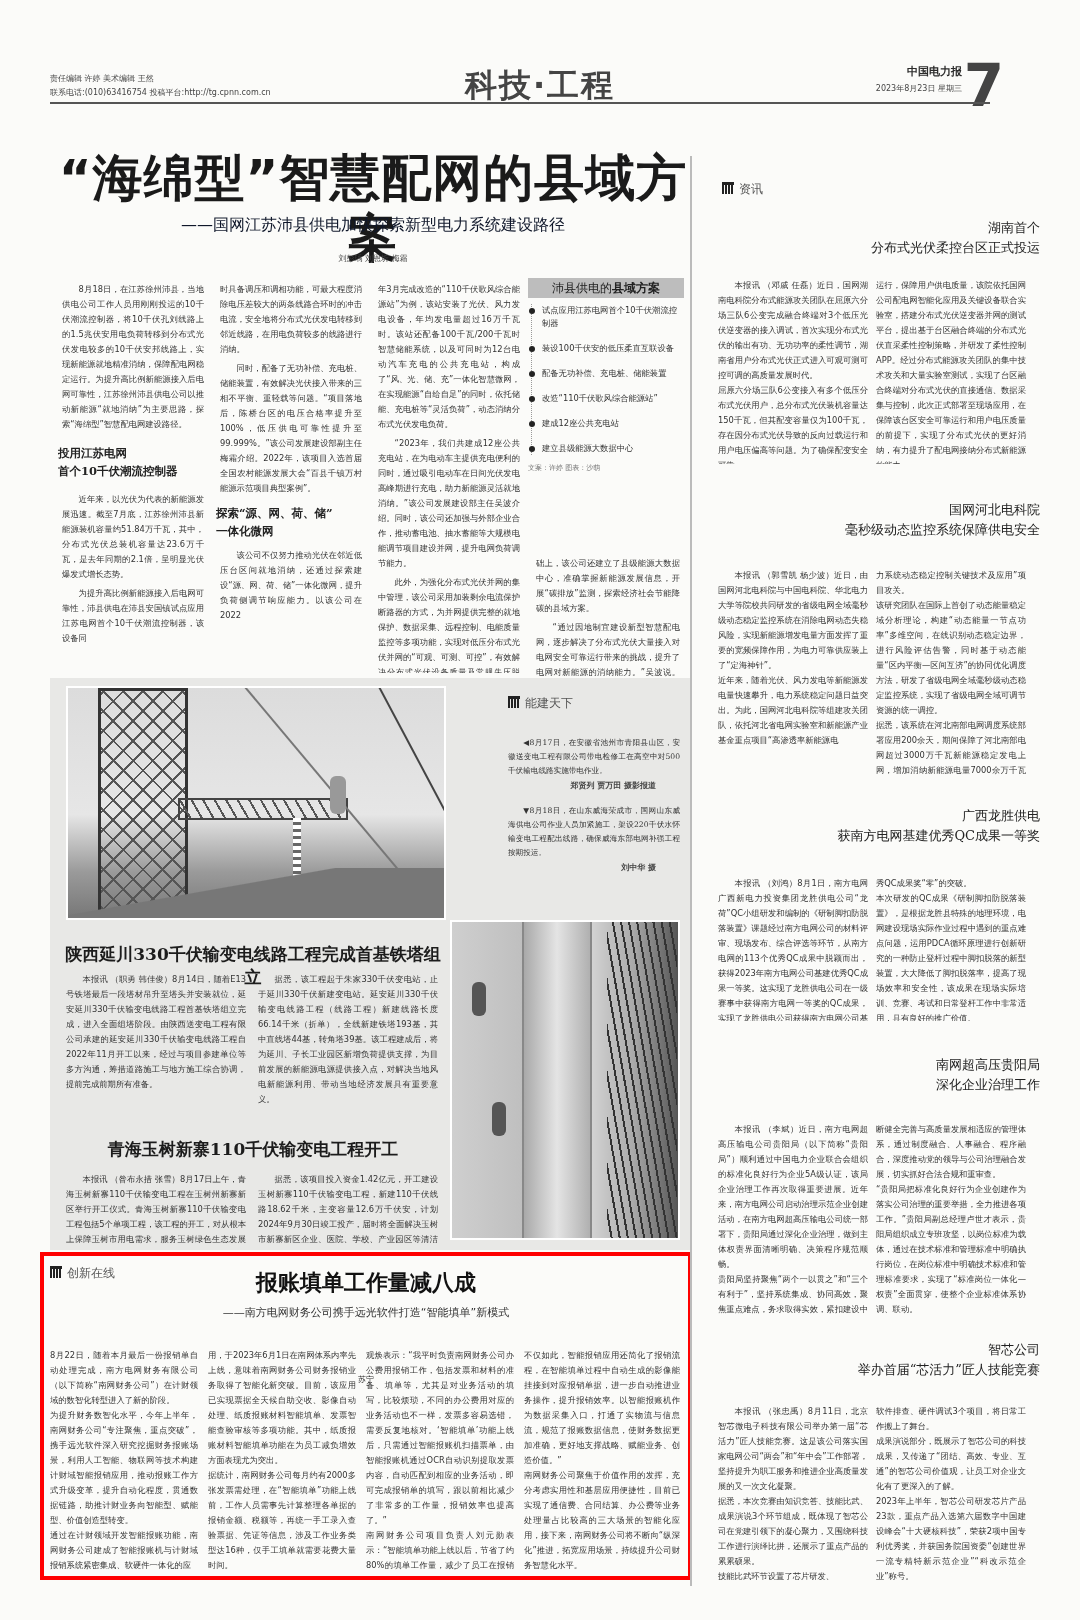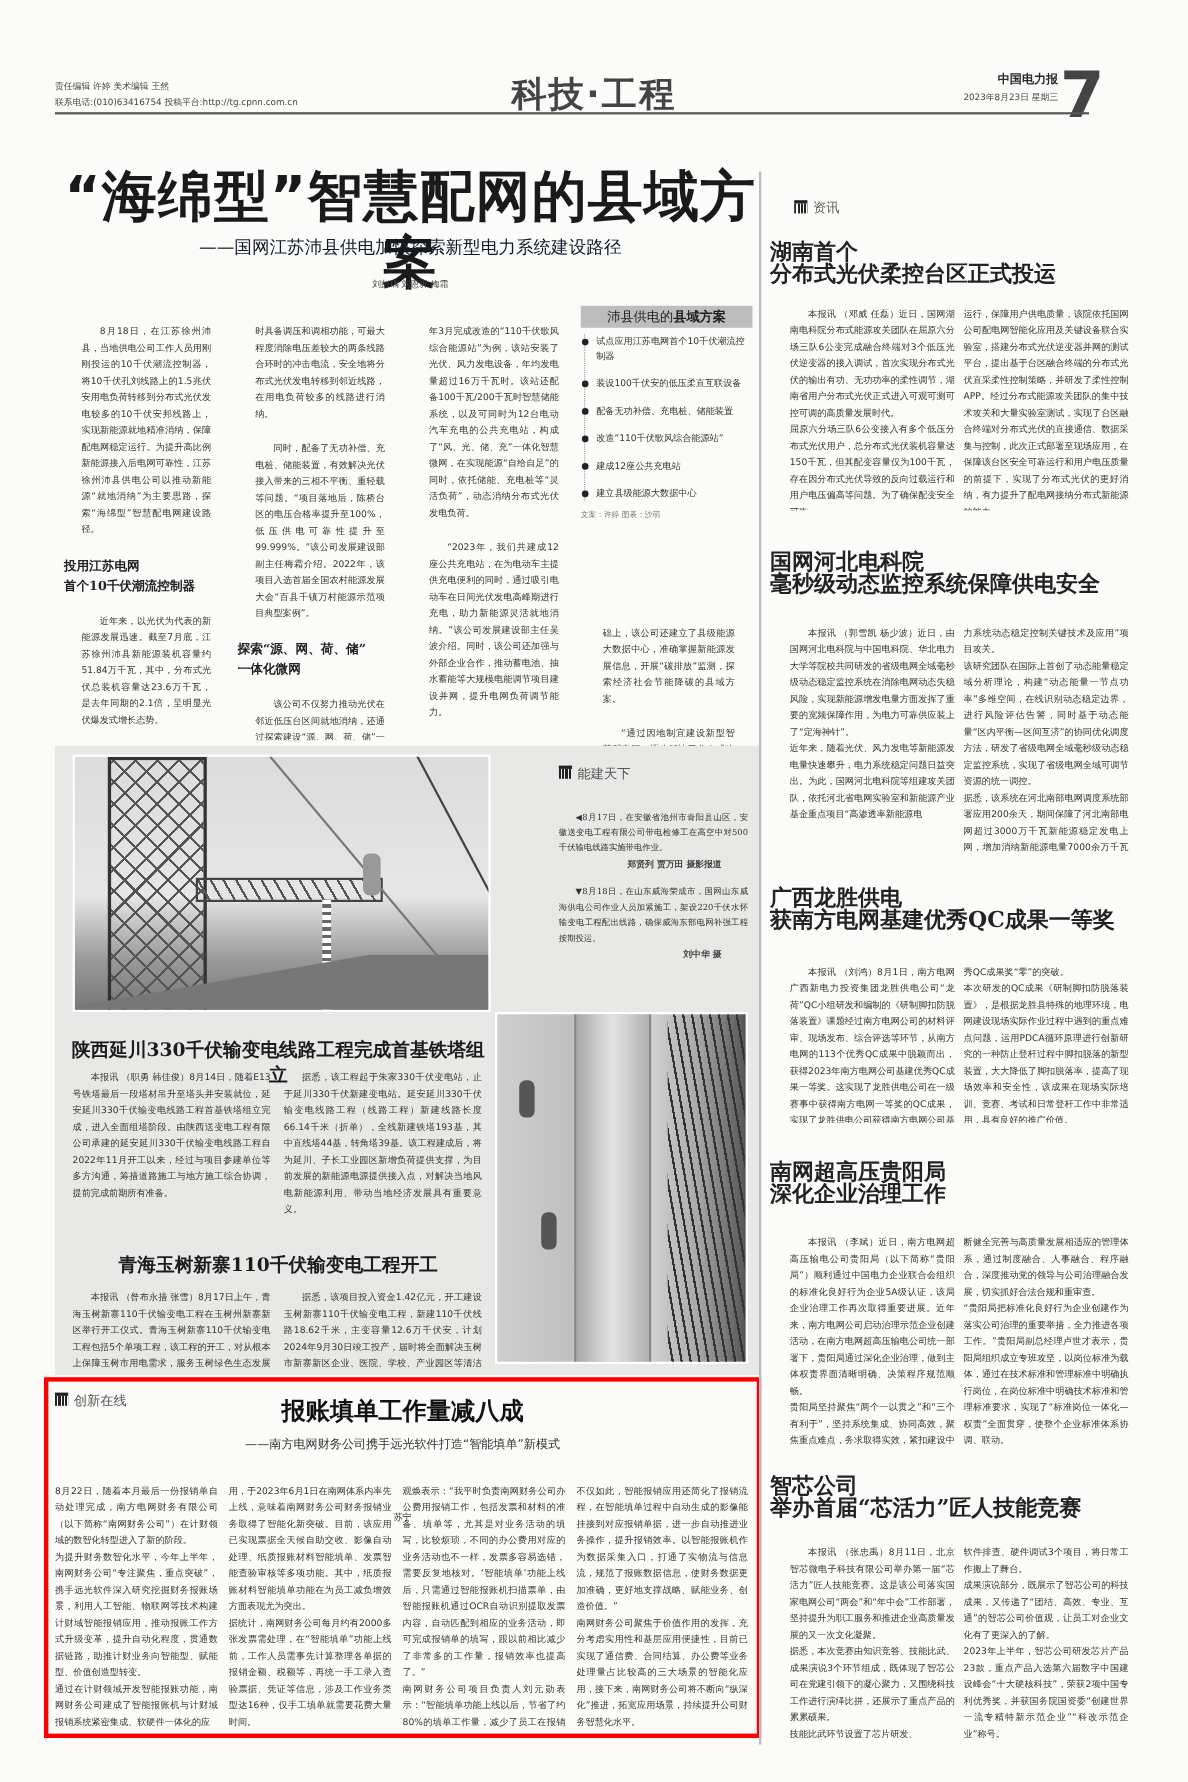--- a/index.html
+++ b/index.html
@@ -9,21 +9,21 @@
 .hdr-left{left:50px;top:72px;font-size:8px;line-height:14px;color:#444}
 .hdr-title{left:0;width:1080px;top:64px;text-align:center;font-size:32px;font-weight:bold;color:#444;letter-spacing:2px}
 .hdr-paper{right:118px;top:64px;font-size:11px;font-weight:bold;font-family:"DejaVu Serif",serif}
 .hdr-date{right:118px;top:83px;font-size:8px;color:#444}
 .hdr-num{right:76px;top:56px;font-size:58px;color:#444;font-weight:bold;line-height:60px}
 .hdr-rule{left:50px;top:102px;width:940px;height:2px;background:#555}
 .main-title{left:58px;top:148px;width:630px;text-align:center;font-size:50px;font-weight:bold;color:#1a1a1a;letter-spacing:1px;line-height:60px}
 .main-sub{left:58px;top:215px;width:630px;text-align:center;font-size:16px;color:#0f172a}
 .main-by{left:58px;top:253px;width:630px;text-align:center;font-size:8px;color:#444}
 .col{font-size:8.3px;line-height:15px;color:#333;text-align:justify;text-indent:2em;overflow:hidden}
-.col p{margin:16px}
+.col p{margin:4px}
 .subhead{font-family:"DejaVu Serif",serif;font-weight:bold;font-size:11.5px;text-align:left;line-height:18px;color:#222}
 .infobox{left:528px;top:278px;width:156px;height:252px}
 .infobox .ttl{background:#bdbdbd;height:20px;font-size:12px;text-align:center;line-height:20px;color:#222}
 .infobox .ttl b{font-weight:bold}
 .infobox ul{list-style:none;margin-top:6px;border-left:1px dotted #999;margin-left:3px;padding-left:0}
 .infobox li{font-size:8.3px;line-height:13px;margin-bottom:12px;padding-left:10px;position:relative;color:#333}
 .infobox li:before{content:"";position:absolute;left:-3px;top:4px;width:6px;height:6px;border-radius:50%;background:#222}
 .infobox .cred{font-size:7px;color:#777;text-align:left;margin-top:-4px}
 .sec-icon{display:inline-block;width:12px;height:12px;vertical-align:-1px;background:repeating-linear-gradient(90deg,#222 0 2px,transparent 2px 3px);border-top:3px solid #222}
 .sec-label{font-family:"DejaVu Serif",serif;font-size:12px;color:#555}
@@ -31,21 +31,21 @@
 .photo1{left:66px;top:686px;width:380px;height:234px;background:linear-gradient(180deg,#dcdcdc 0%,#e6e6e6 55%,#9a9a9a 80%,#777 100%);border:2px solid #fff;overflow:hidden}
 .photo2{left:450px;top:920px;width:230px;height:320px;background:linear-gradient(90deg,#cfcfcf 0%,#bdbdbd 35%,#e2e2e2 55%,#aaa 80%,#555 100%);border:2px solid #fff;overflow:hidden}
 .side-box{left:508px;top:686px;width:172px;height:230px}
 .side-text{font-family:"DejaVu Serif",serif;font-size:7.6px;line-height:14px;color:#333;text-indent:2em;text-align:justify}
 .side-credit{font-size:8px;text-align:right;padding-right:24px;line-height:16px;font-weight:bold;color:#444}
 .story-head{font-family:"DejaVu Serif",serif;font-weight:bold;font-size:17px;text-align:center;color:#1c1c1c}
 .redbox{left:40px;top:1252px;width:652px;height:328px;border:4px solid #f00}
 .red-title{left:40px;top:1268px;width:652px;text-align:center;font-family:"DejaVu Serif",serif;font-weight:bold;font-size:22px;color:#111}
 .red-sub{left:40px;top:1305px;width:652px;text-align:center;font-size:11px;color:#333}
 .red-by{left:40px;top:1374px;width:652px;text-align:center;font-size:8px}
-.rcol-title{left:700px;width:340px;text-align:left;font-family:"DejaVu Serif",serif;font-weight:bold;font-size:20px;line-height:20px;color:#222}
+.rcol-title{left:700px;width:340px;text-align:right;font-family:"DejaVu Serif",serif;font-weight:normal;font-size:13px;line-height:20px;color:#222}
 .rsep{left:690px;top:156px;width:2px;height:1430px;background:#bbb}
 .tower{position:absolute;border:2px solid #444}
 </style>
 </head>
 <body>
 
 <div class="abs hdr-left">
   <div>责任编辑  许婷  美术编辑  王然</div>
   <div>联系电话:(010)63416754  投稿平台:http://tg.cpnn.com.cn</div>
 </div>

